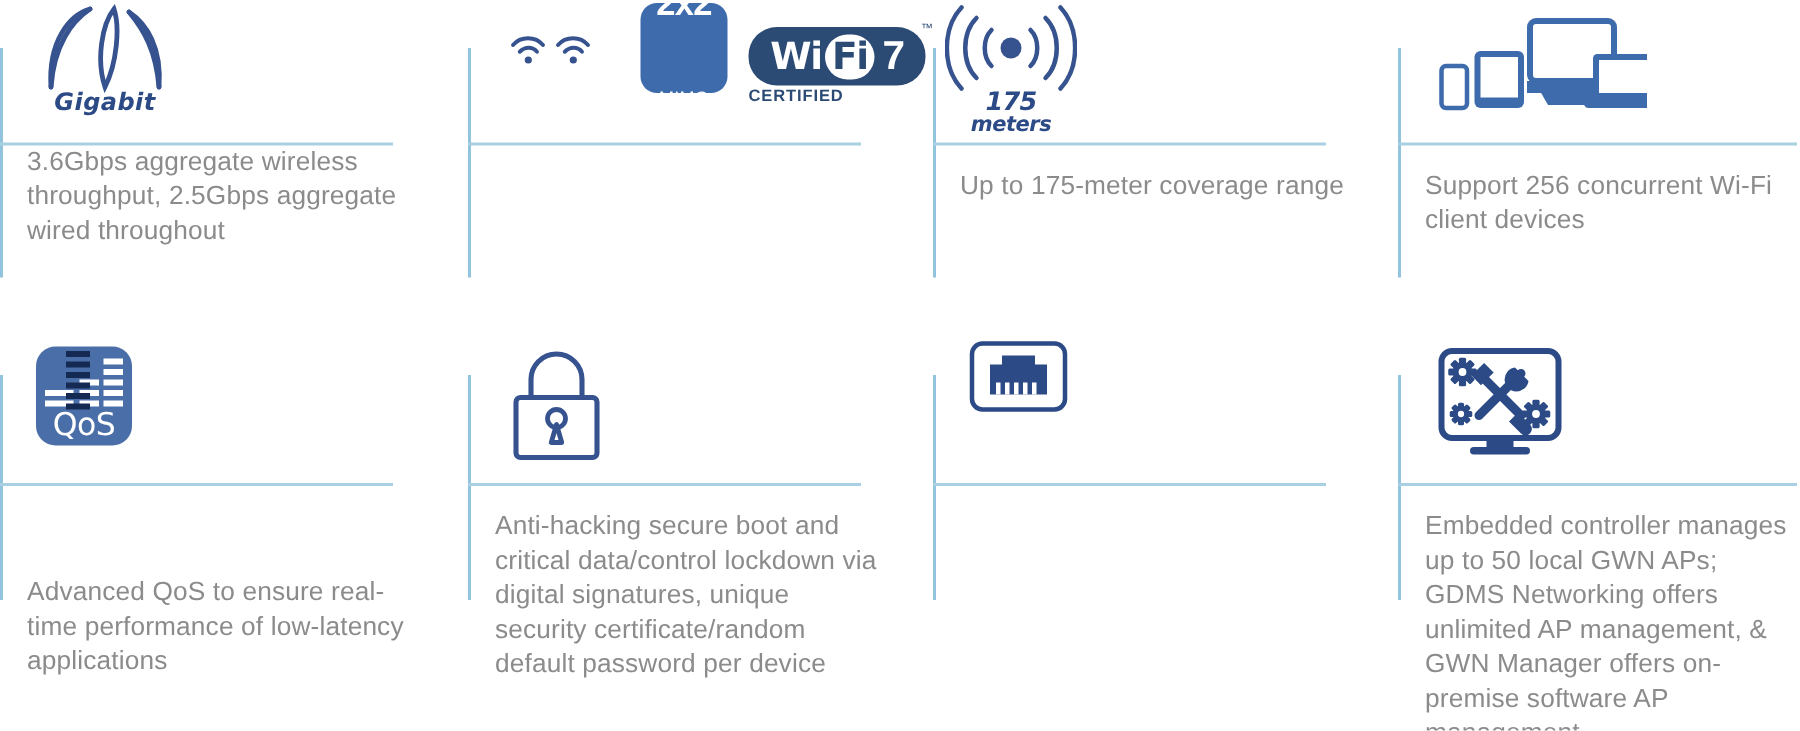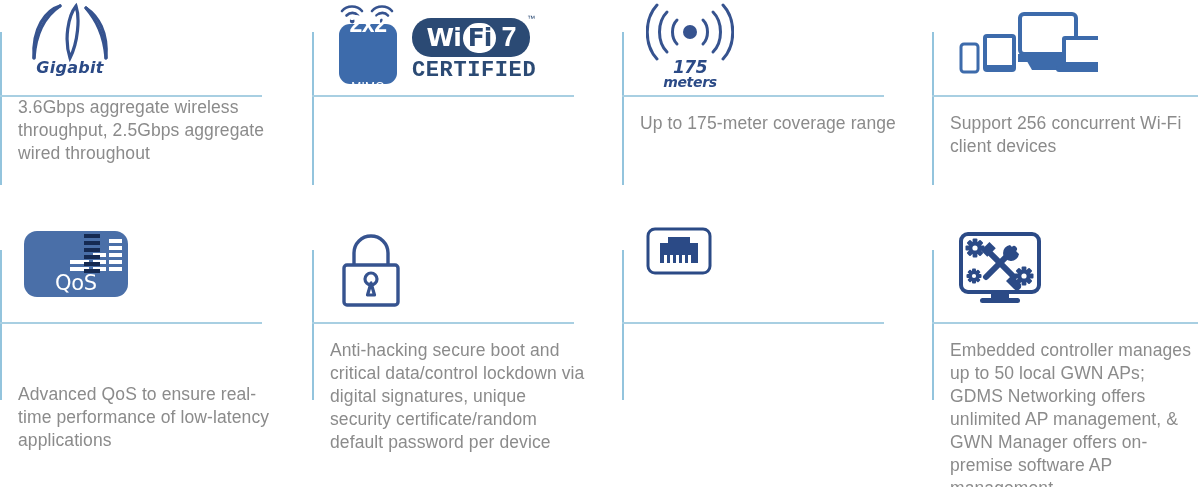--- a/index.html
+++ b/index.html
@@ -84,38 +84,37 @@
   }
   .wifi7 .pill .wi{color:#fff;font-size:25px;font-weight:bold;font-family:"DejaVu Sans",sans-serif;letter-spacing:-1px;}
   .wifi7 .pill .fi{
     background:#fff;color:#2b4a74;border-radius:16px;
     font-size:25px;font-weight:bold;font-family:"DejaVu Sans",sans-serif;
     padding:0 5px;margin:0 2px;line-height:30px;letter-spacing:-1px;
   }
   .wifi7 .pill .seven{color:#fff;font-size:27px;font-weight:bold;margin-left:3px;letter-spacing:-1px;}
   .wifi7 .tm{position:absolute;right:-5px;top:-4px;color:#2b4a74;font-size:8px;}
   .wifi7 .cert{
-    text-align:center;color:#2b4a74;font-weight:bold;
-    font-size:22px;letter-spacing:.6px;margin-top:1px;
-    font-family:Liberation Mono, monospace;
+    text-align:left;color:#2b4a74;font-weight:bold;
+    font-size:11px;letter-spacing:.6px;margin-top:1px;
+    font-family:Liberation Sans, sans-serif;
   }
 
   
   .meters-label{
     font-family:"DejaVu Sans",sans-serif;font-style:italic;font-weight:bold;
     color:#2b4a86;text-align:center;line-height:15px;margin-top:-2px;
   }
   .meters-label .n{font-size:17px;letter-spacing:-.5px;}
   .meters-label .u{font-size:14px;letter-spacing:-.3px;display:block;}
 
   
   .qos-chip{
     width:64px;height:66px;border-radius:13px;background:#4a6fa8;
     position:relative;
-    padding-left:40px;
   }
   .qos-chip .qtext{
     position:absolute;bottom:2px;left:0;right:0;text-align:center;
     color:#fff;font-size:21px;font-family:"DejaVu Sans",sans-serif;letter-spacing:-.3px;
   }
 
   
   .poe-label{
     font-family:"DejaVu Sans",sans-serif;font-weight:bold;font-style:italic;
     font-size:27px;letter-spacing:-.5px;
@@ -146,21 +145,21 @@
     </div>
     <div class="desc" style="top:96px;width:255px;">3.6Gbps aggregate wireless throughput, 2.5Gbps aggregate wired throughout</div>
   </div>
 
   <div class="cell r1">
     <div class="vrule"></div>
     <div class="hrule" style="top:95px;width:262px;"></div>
 
     <div class="icon-wrap" style="top:2px;left:26px;align-items:flex-start;">
       <div style="display:flex;align-items:flex-start;">
-        <div style="display:flex;flex-direction:column;align-items:center;">
+        <div style="display:flex;flex-direction:row;align-items:center;gap:29px;">
           <svg width="60" height="22" viewBox="0 0 60 22">
             <path class="blue" style="stroke-width:2.6" d="M4 9 C9 3 19 3 24 9"></path>
             <path class="blue" style="stroke-width:2.6" d="M8.5 13.5 C12 10 17 10 20 13.5"></path>
             <circle cx="14.2" cy="19" r="2.4" fill="#36538f"></circle>
             <path class="blue" style="stroke-width:2.6" d="M34 9 C39 3 49 3 54 9"></path>
             <path class="blue" style="stroke-width:2.6" d="M38.5 13.5 C42 10 47 10 50 13.5"></path>
             <circle cx="44.2" cy="19" r="2.4" fill="#36538f"></circle>
           </svg>
           <div class="mimo-chip">
             <span class="big">2x2</span>
@@ -178,21 +177,21 @@
           <div class="cert">CERTIFIED</div>
         </div>
       </div>
     </div>
 
   </div>
 
   <div class="cell r1">
     <div class="vrule"></div>
     <div class="hrule" style="top:95px;width:262px;"></div>
-    <div class="icon-wrap" style="top:2px;left:24px;">
+    <div class="icon-wrap" style="top:2px;left:8px;">
       <div class="stacklabel">
         <svg width="88" height="60" viewBox="0 0 88 60">
           <circle cx="44" cy="30" r="7" fill="#36538f"></circle>
           <path class="blue" style="stroke-width:3" d="M31 18 C25 24 25 36 31 42"></path>
           <path class="blue" style="stroke-width:3" d="M57 18 C63 24 63 36 57 42"></path>
           <path class="blue" style="stroke-width:3" d="M21 10 C11 20 11 40 21 50"></path>
           <path class="blue" style="stroke-width:3" d="M67 10 C77 20 77 40 67 50"></path>
           <path class="blue" style="stroke-width:3" d="M11 3 C-2 17 -2 43 11 57"></path>
           <path class="blue" style="stroke-width:3" d="M77 3 C90 17 90 43 77 57"></path>
         </svg>

